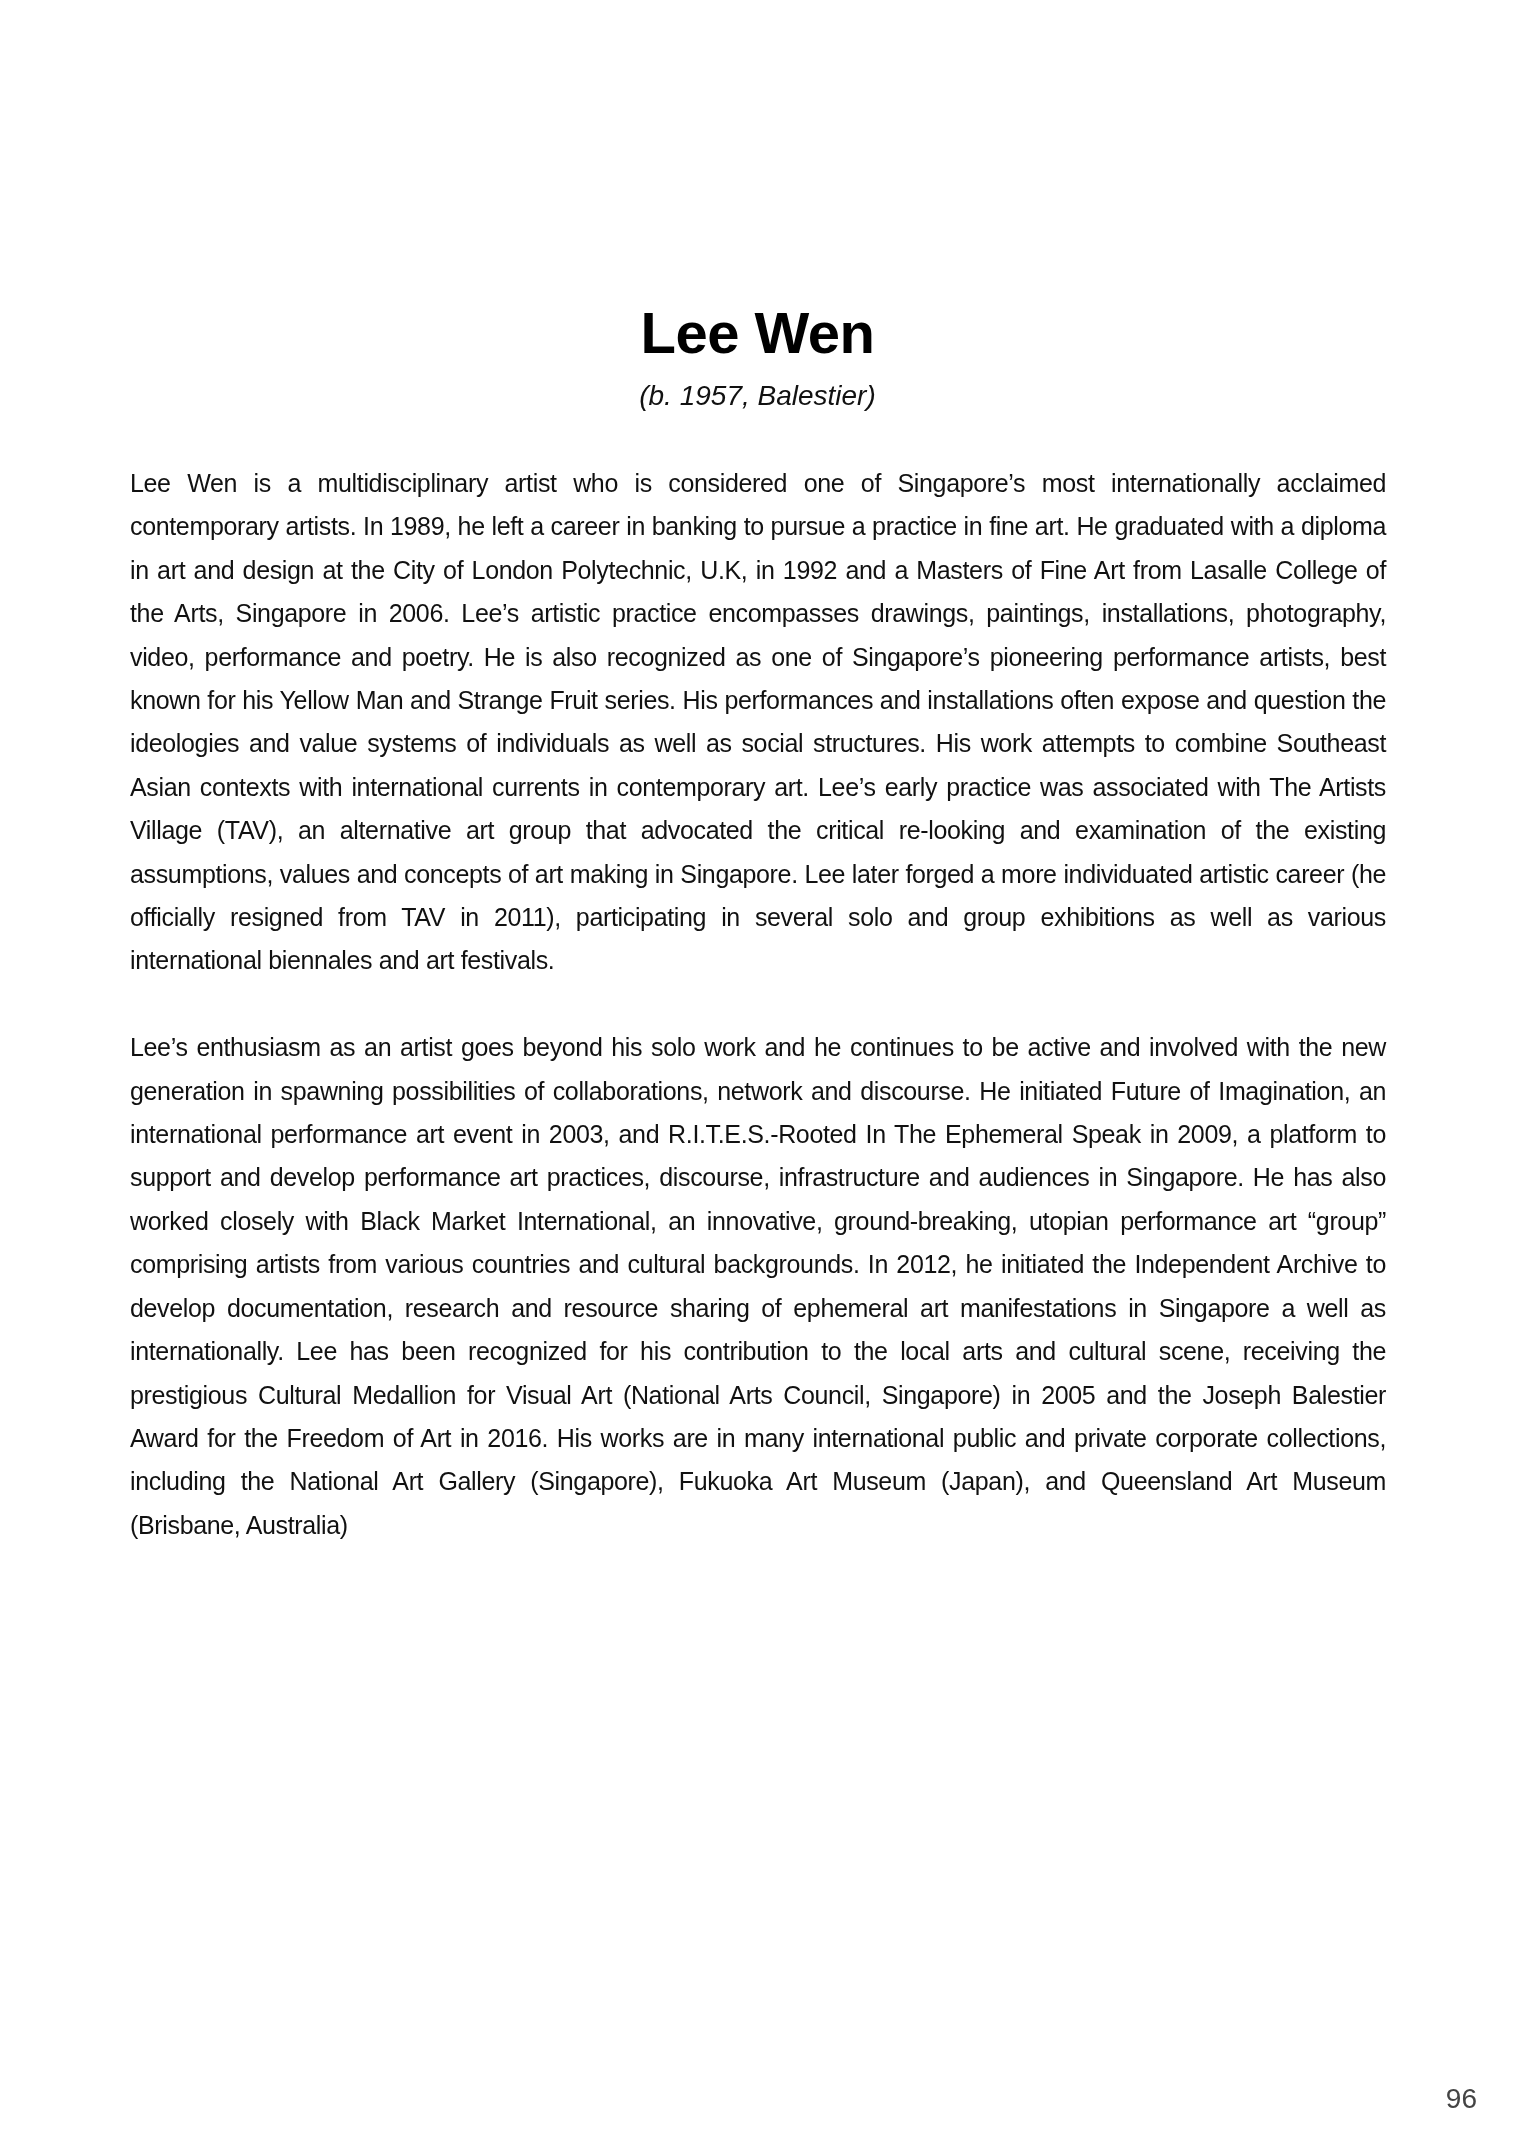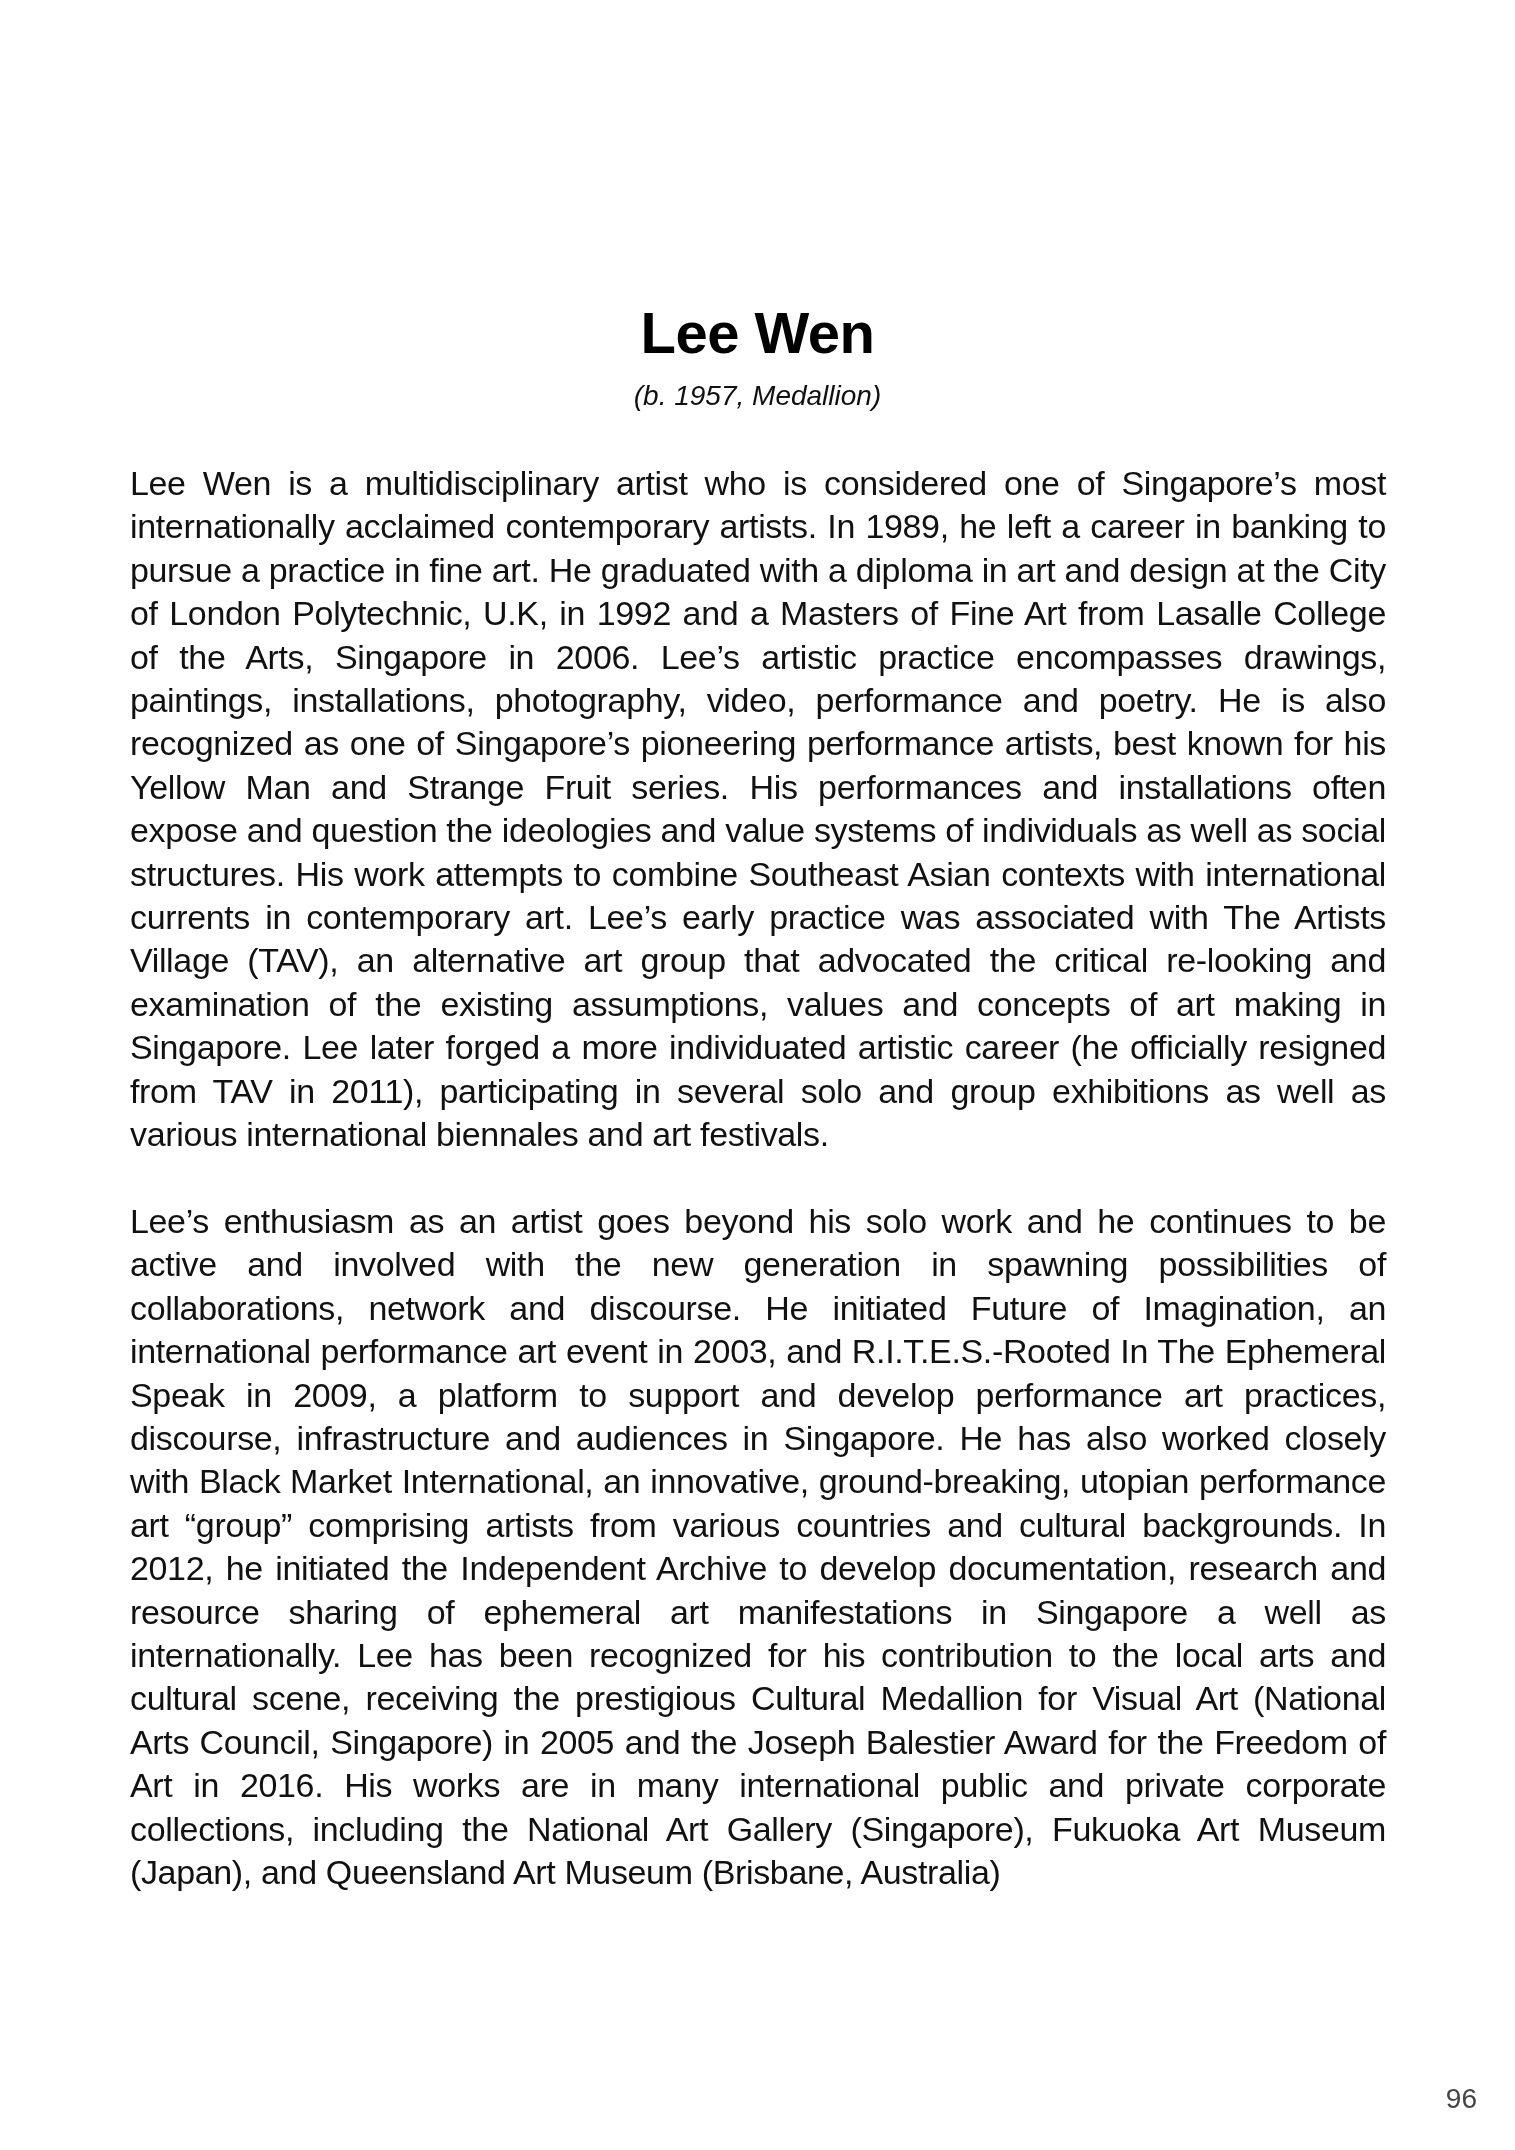--- a/index.html
+++ b/index.html
@@ -47,42 +47,42 @@
       margin: 0;
     }
     .body-text {
       position: absolute;
       left: 130px;
       width: 1256px;
       top: 462px;
     }
     .body-text p {
       margin: 0 0 43.4px 0;
-      font-size: 34px;
+      font-size: 25px;
       line-height: 43.4px;
       text-align: justify;
       letter-spacing: -0.35px;
       word-spacing: 0px;
       color: #111111;
     }
     .page-number {
       position: absolute;
       right: 38px;
       top: 2082px;
       font-size: 28px;
       line-height: 34px;
       color: #444444;
     }
   </style>
 </head>
 <body>
 
 <div class="page">
   <h1 class="title">Lee Wen</h1>
-  <div class="subtitle">(b. 1957, Medallion)</div>
+  <div class="subtitle">(b. 1957, Balestier)</div>
 
   <div class="body-text">
     <p>Lee Wen is a multidisciplinary artist who is considered one of Singapore’s most internationally acclaimed contemporary artists. In 1989, he left a career in banking to pursue a practice in fine art. He graduated with a diploma in art and design at the City of London Polytechnic, U.K, in 1992 and a Masters of Fine Art from Lasalle College of the Arts, Singapore in 2006. Lee’s artistic practice encompasses drawings, paintings, installations, photography, video, performance and poetry. He is also recognized as one of Singapore’s pioneering performance artists, best known for his Yellow Man and Strange Fruit series. His performances and installations often expose and question the ideologies and value systems of individuals as well as social structures. His work attempts to combine Southeast Asian contexts with international currents in contemporary art. Lee’s early practice was associated with The Artists Village (TAV), an alternative art group that advocated the critical re-looking and examination of the existing assumptions, values and concepts of art making in Singapore. Lee later forged a more individuated artistic career (he officially resigned from TAV in 2011), participating in several solo and group exhibitions as well as various international biennales and art festivals.</p>
     <p>Lee’s enthusiasm as an artist goes beyond his solo work and he continues to be active and involved with the new generation in spawning possibilities of collaborations, network and discourse. He initiated Future of Imagination, an international performance art event in 2003, and R.I.T.E.S.-Rooted In The Ephemeral Speak in 2009, a platform to support and develop performance art practices, discourse, infrastructure and audiences in Singapore. He has also worked closely with Black Market International, an innovative, ground-breaking, utopian performance art “group” comprising artists from various countries and cultural backgrounds. In 2012, he initiated the Independent Archive to develop documentation, research and resource sharing of ephemeral art manifestations in Singapore a well as internationally. Lee has been recognized for his contribution to the local arts and cultural scene, receiving the prestigious Cultural Medallion for Visual Art (National Arts Council, Singapore) in 2005 and the Joseph Balestier Award for the Freedom of Art in 2016. His works are in many international public and private corporate collections, including the National Art Gallery (Singapore), Fukuoka Art Museum (Japan), and Queensland Art Museum (Brisbane, Australia)</p>
   </div>
 
   <div class="page-number">96</div>
 </div>
 
 </body></html>

